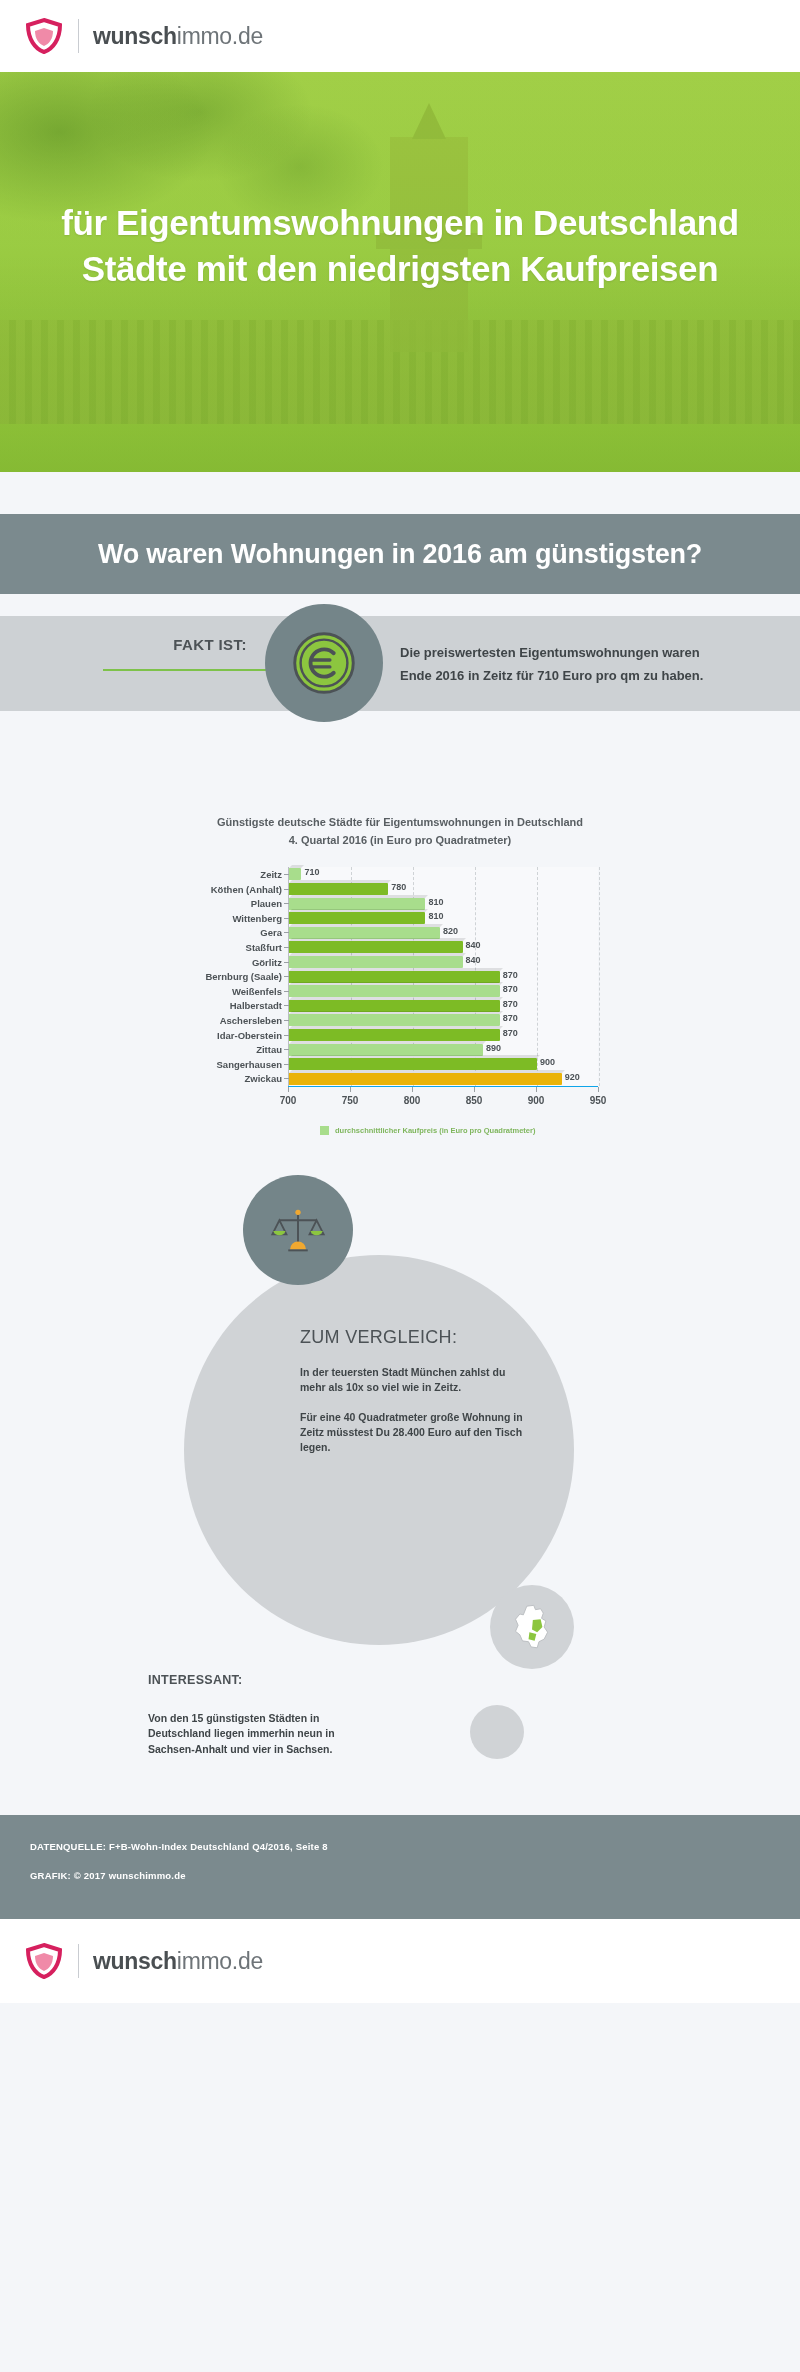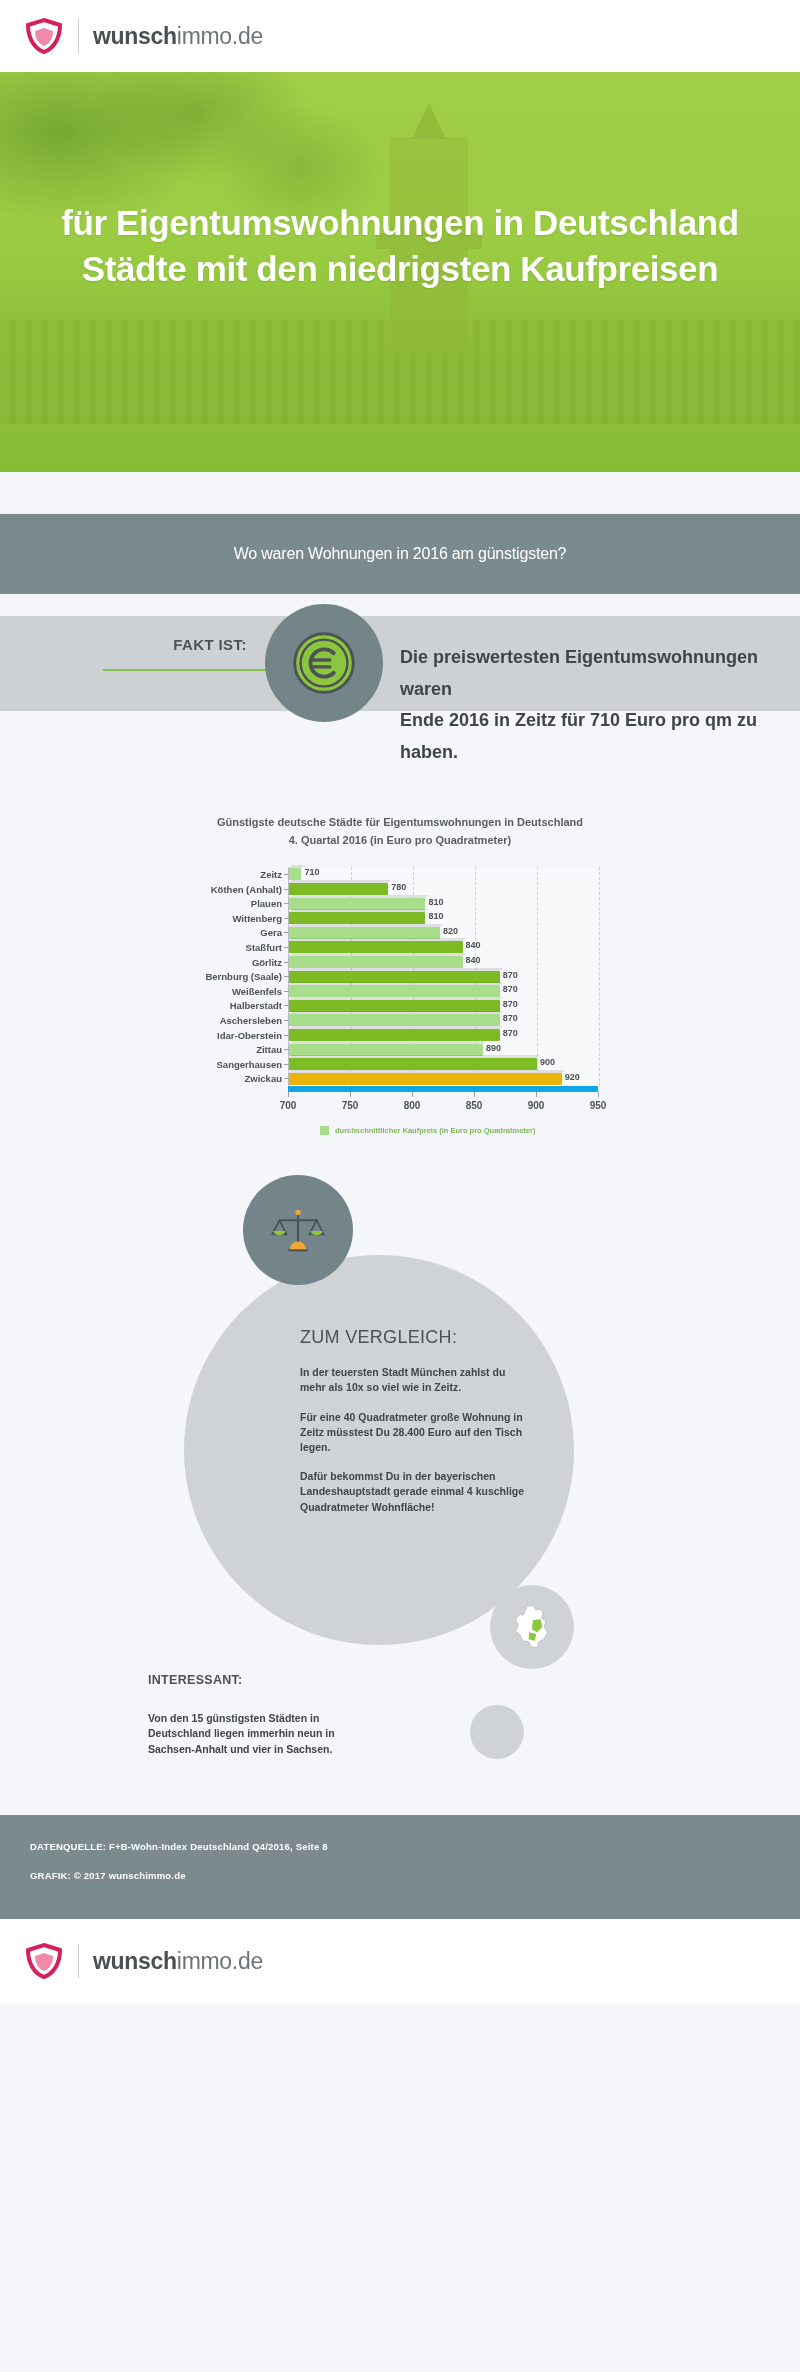--- a/index.html
+++ b/index.html
@@ -114,22 +114,22 @@
   
   .question-bar {
     height: 80px;
     background: #7b8a8e;
     display: flex;
     align-items: center;
     justify-content: center;
   }
   .question-bar h2 {
     color: #ffffff;
-    font-size: 16px;
-    font-weight: 400;
+    font-size: 27px;
+    font-weight: 700;
     letter-spacing: -0.2px;
   }
 
   
   .fact-wrap {
     position: relative;
     height: 170px;
     background: #f4f6f9;
   }
   .fact-band {
@@ -177,21 +177,21 @@
     background: #748589;
     display: flex;
     align-items: center;
     justify-content: center;
   }
   .fact-text {
     position: absolute;
     left: 400px; top: 48px;
     width: 370px;
     color: #3f4548;
-    font-size: 18px;
+    font-size: 13px;
     font-weight: 700;
     line-height: 1.75;
   }
 
   
   .chart-section { background: #f4f6f9; padding: 50px 0 40px; }
   .chart-title {
     text-align: center;
     color: #585e62;
     font-size: 11px;
@@ -260,21 +260,21 @@
     font-size: 9px;
     font-weight: 700;
     color: #4c5256;
     white-space: nowrap;
   }
   .x-axis {
     position: relative;
     margin-left: 118px;
     width: 310px;
     height: 26px;
-    border-top: 6px solid #0ea5e9;
+    border-top: 1px solid #0ea5e9;
   }
   .x-tick {
     position: absolute;
     top: 0;
     width: 1px; height: 5px;
     background: #9aa0a4;
   }
   .x-tick-label {
     position: absolute;
     top: 8px;
@@ -631,21 +631,20 @@
       <path d="M49 36 L63 36 A7.5 7.5 0 0 1 49 36 Z" fill="#8cc63f"></path>
       <path d="M26 57 A9 9 0 0 1 44 57 Z" fill="#f0a830"></path>
       <line x1="24" y1="58" x2="46" y2="58" stroke="#4c5256" stroke-width="2.2"></line>
     </svg>
   </div>
 
   <div class="zv-title">ZUM VERGLEICH:</div>
   <div class="zv-body">
     <p>In der teuersten Stadt München zahlst du mehr als 10x so viel wie in Zeitz.</p>
     <p>Für eine 40 Quadratmeter große Wohnung in Zeitz müsstest Du 28.400 Euro auf den Tisch legen.</p>
-    <p>Dafür bekommst Du in der bayerischen Landeshauptstadt gerade einmal 4 kuschlige Quadratmeter Wohnfläche!</p>
   </div>
 
   <div class="blob-map">
     <svg viewBox="0 0 60 60" width="52" height="52">
       <path d="M24 6 L32 5 L34 10 L40 9 L43 14 L41 20 L46 23 L44 30 L48 36 L44 44 L38 47 L36 54 L29 53 L26 47 L19 46 L16 39 L11 35 L14 28 L11 21 L16 15 L20 16 Z" fill="#ffffff" stroke="#b6babd" stroke-width="1"></path>
       <path d="M31 22 L40 21 L42 30 L36 36 L30 33 Z" fill="#8cc63f"></path>
       <path d="M27 36 L35 38 L33 46 L26 44 Z" fill="#8cc63f"></path>
     </svg>
   </div>
 

